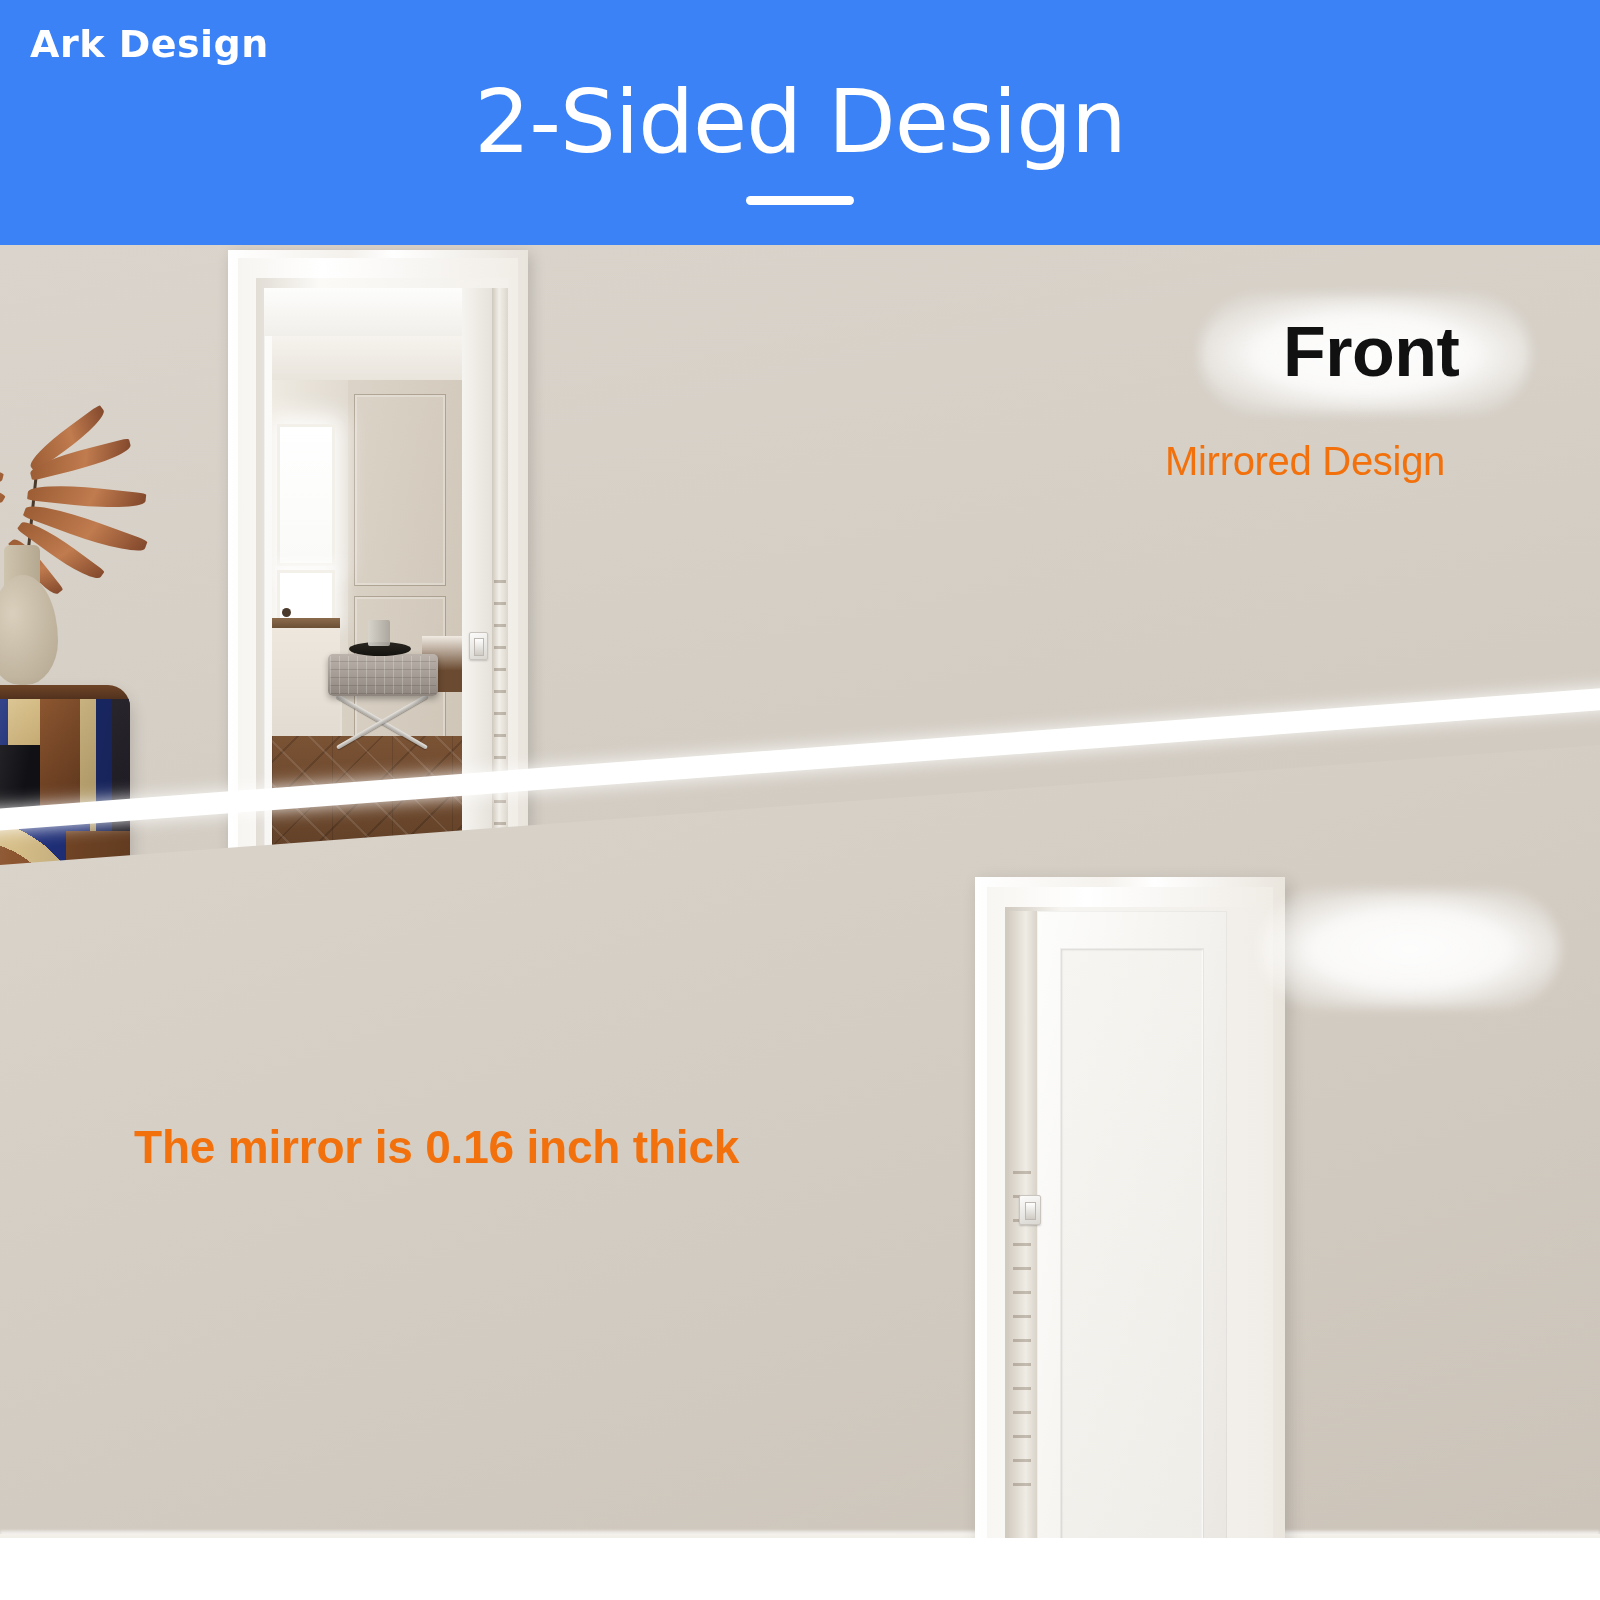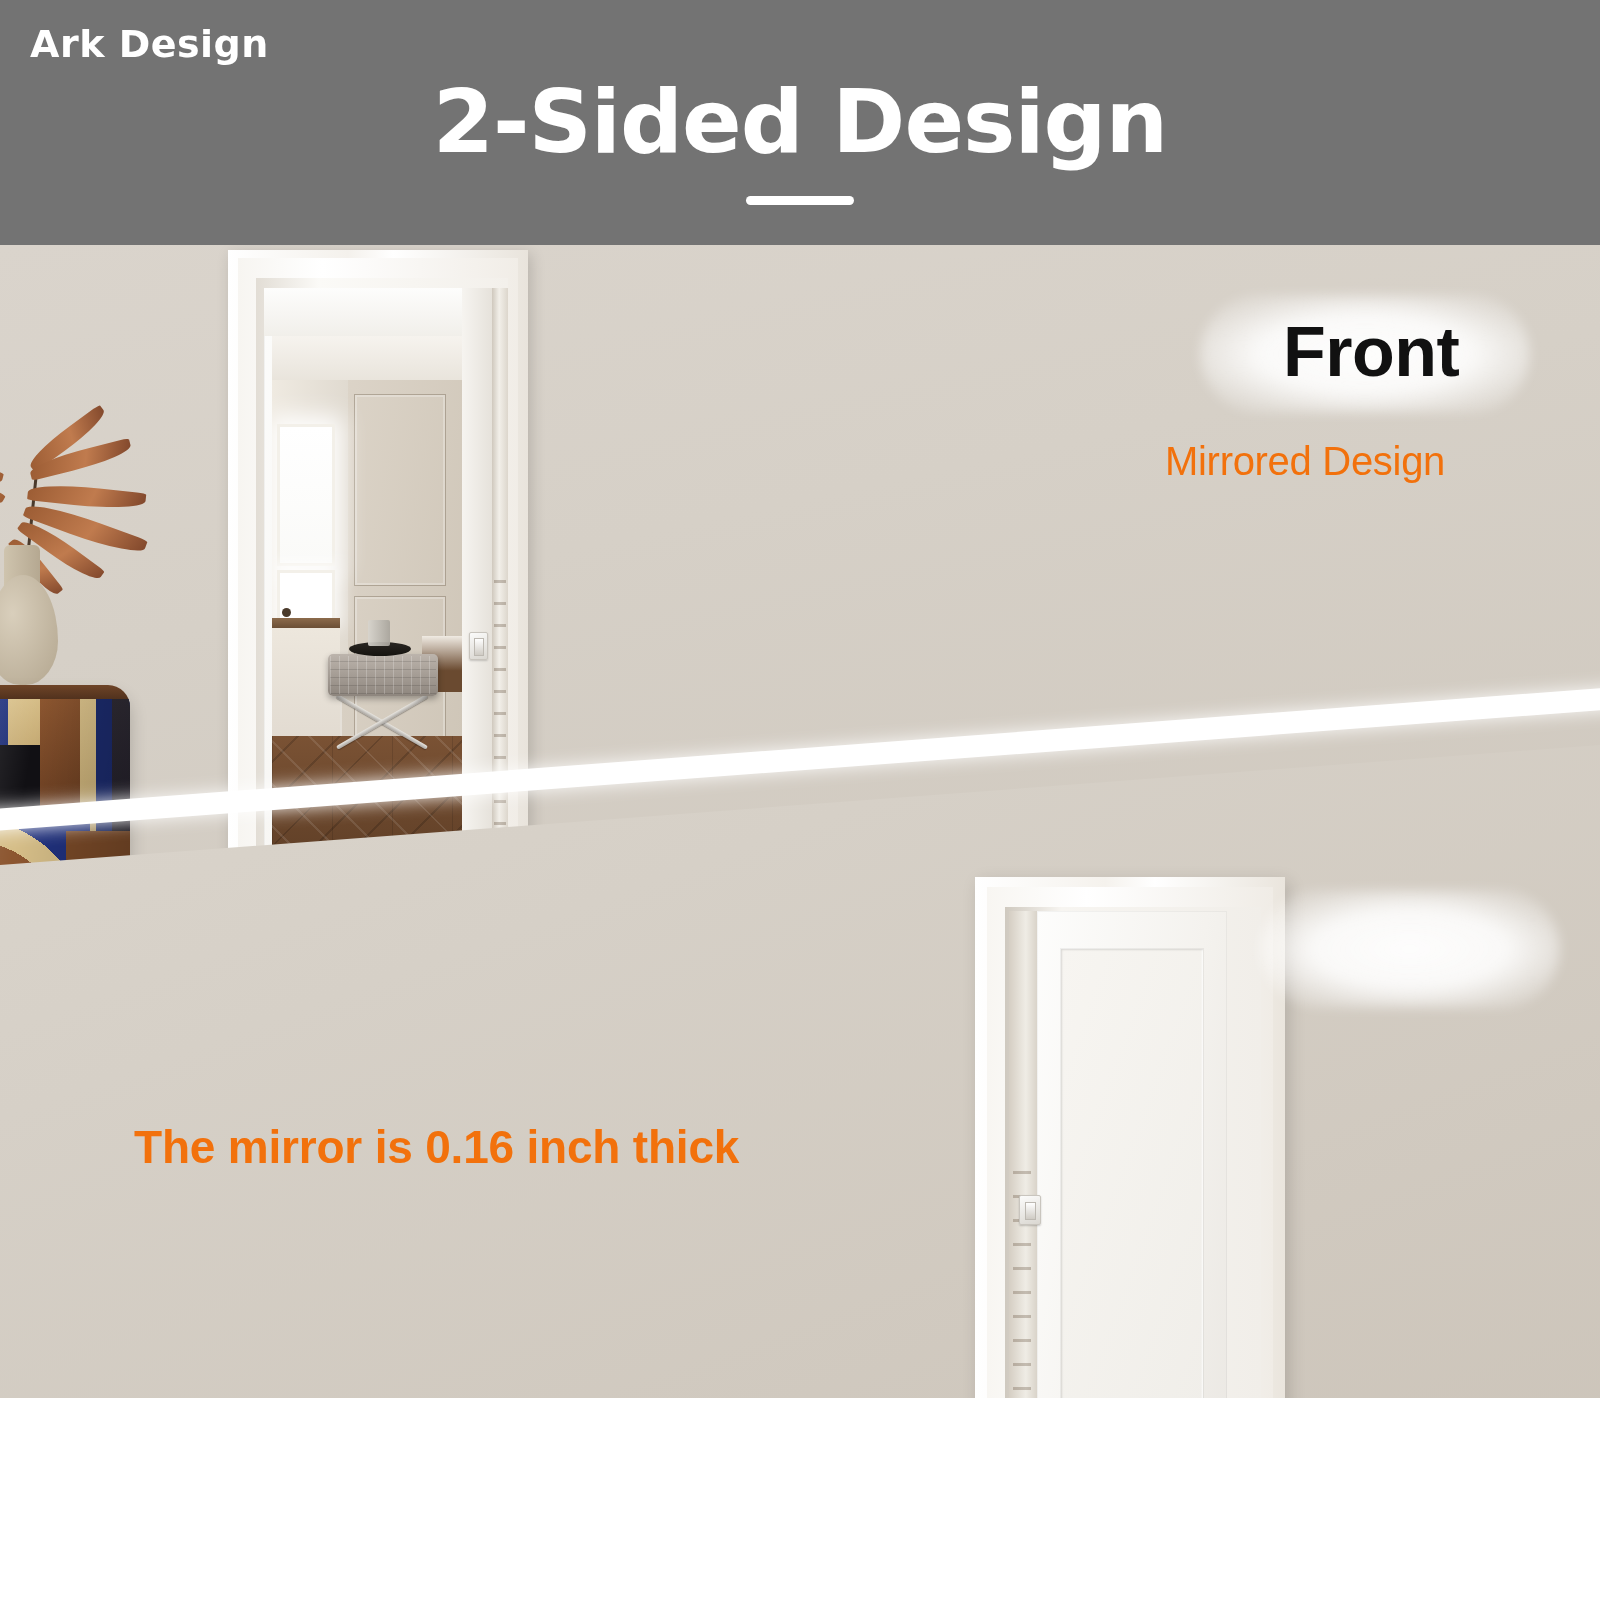--- a/index.html
+++ b/index.html
@@ -1,31 +1,31 @@
 <!DOCTYPE html>
 <html><head>
 <meta charset="utf-8">
 <style>
   html,body{margin:0;padding:0;background:#fff;}
   body{font-family:"Liberation Sans","DejaVu Sans",sans-serif;}
 
   .stage{position:relative;width:1600px;height:1600px;overflow:hidden;background:#fff;}
 
   
-  .header{position:absolute;left:0;top:0;width:1600px;height:245px;background:#737373;overflow:hidden;}
+  .header{position:absolute;left:0;top:0;width:1600px;height:245px;background:#3b82f6;overflow:hidden;}
   .logo{position:absolute;left:30px;top:22px;font-size:38px;font-weight:700;color:#fff;
         letter-spacing:.5px;font-family:"DejaVu Sans",sans-serif;}
   .title{position:absolute;left:0;top:78px;width:1600px;text-align:center;color:#fff;
-         font-size:88px;font-weight:700;letter-spacing:-1px;line-height:1;
+         font-size:88px;font-weight:400;letter-spacing:-1px;line-height:1;
          font-family:"DejaVu Sans",sans-serif;}
   .title-rule{position:absolute;left:50%;top:196px;margin-left:-54px;width:108px;height:9px;
               background:#fff;border-radius:5px;}
 
   
-  .scenes{position:absolute;left:0;top:245px;width:1600px;height:1153px;overflow:hidden;background:#fff;}
+  .scenes{position:absolute;left:0;top:245px;width:1600px;height:1293px;overflow:hidden;background:#fff;}
 
   
   .scene-top{position:absolute;left:0;top:0;width:1600px;height:720px;overflow:hidden;
     background:linear-gradient(168deg,#DAD4CC 0%,#D6D0C7 40%,#CFC8BE 100%);}
   .top-baseboard{position:absolute;left:0;bottom:52px;width:1600px;height:22px;
     background:linear-gradient(180deg,#F2EEE8,#E3DCD2);
     box-shadow:0 -2px 2px rgba(255,255,255,.75);}
   .top-floor{position:absolute;left:0;bottom:0;width:1600px;height:56px;overflow:hidden;
     background:#6C472D;}
   .herring{position:absolute;inset:0;

